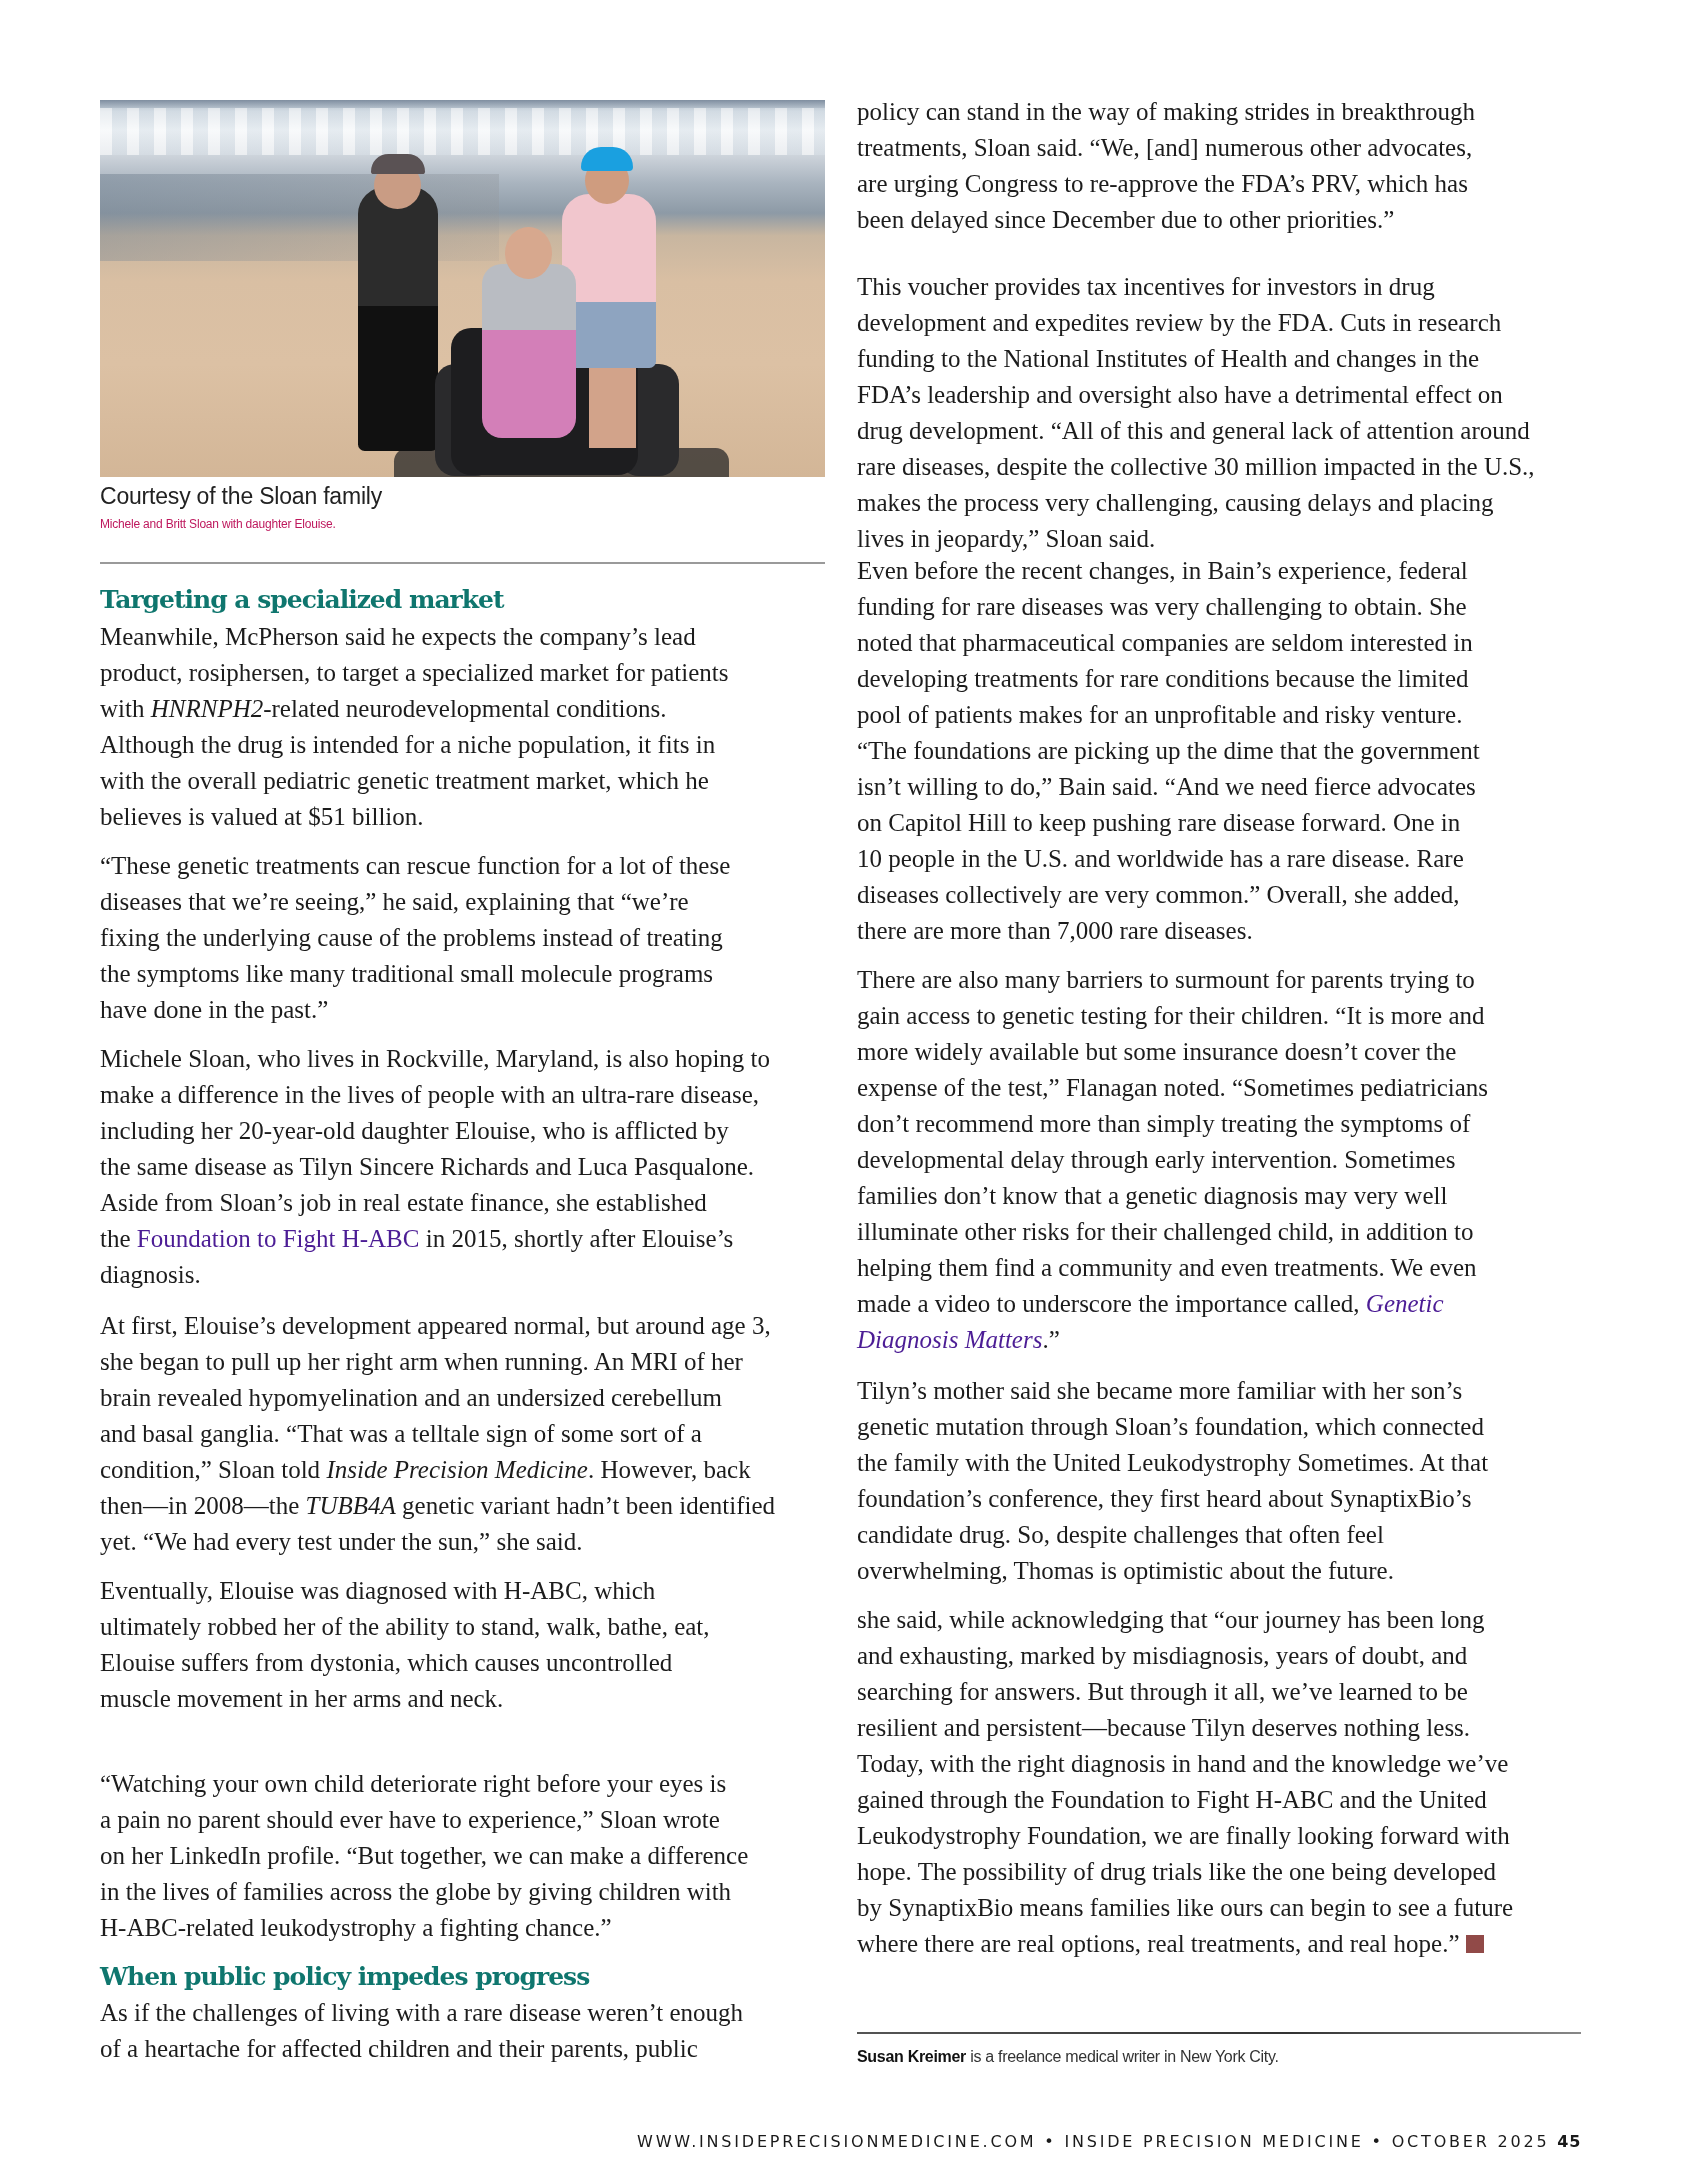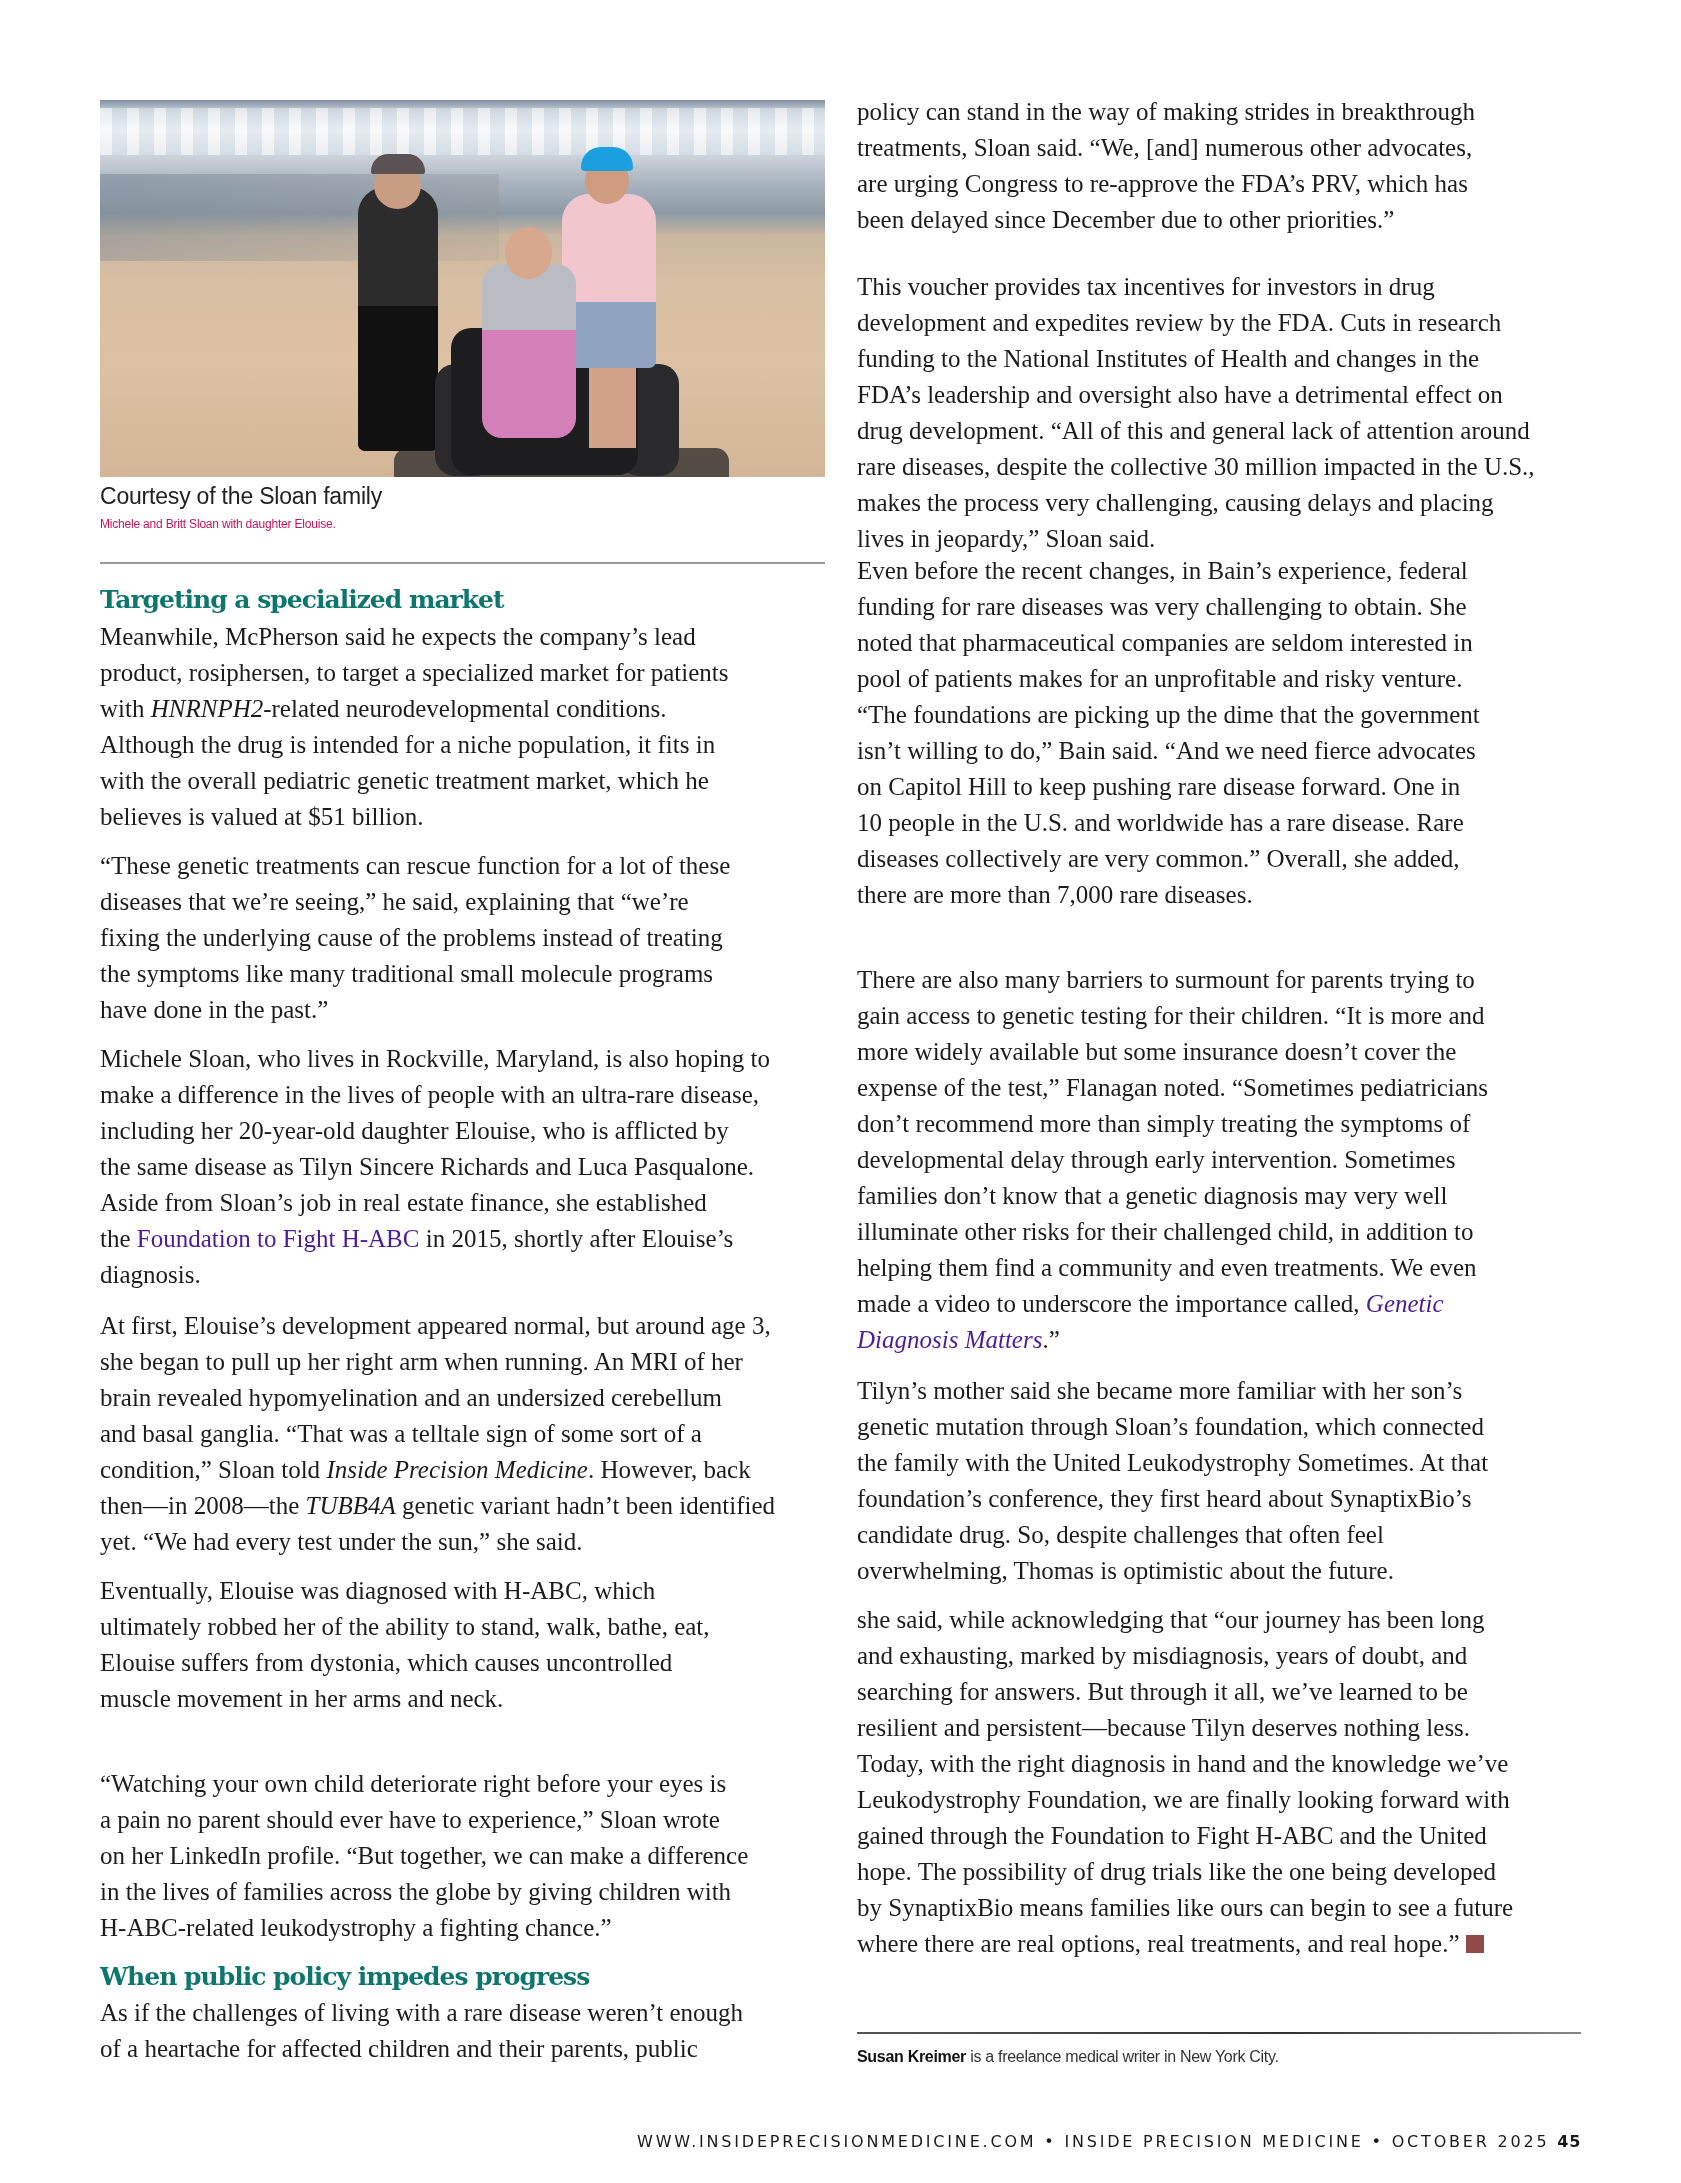--- a/index.html
+++ b/index.html
@@ -147,20 +147,21 @@
   <span class="line">drug development. “All of this and general lack of attention around</span>
   <span class="line">rare diseases, despite the collective 30 million impacted in the U.S.,</span>
   <span class="line">makes the process very challenging, causing delays and placing</span>
   <span class="line">lives in jeopardy,” Sloan said.</span>
 </div>
 
 <div class="col right" style="top:553px;">
   <span class="line">Even before the recent changes, in Bain’s experience, federal</span>
   <span class="line">funding for rare diseases was very challenging to obtain. She</span>
   <span class="line">noted that pharmaceutical companies are seldom interested in</span>
+  <span class="line">developing treatments for rare conditions because the limited</span>
   <span class="line">pool of patients makes for an unprofitable and risky venture.</span>
   <span class="line">“The foundations are picking up the dime that the government</span>
   <span class="line">isn’t willing to do,” Bain said. “And we need fierce advocates</span>
   <span class="line">on Capitol Hill to keep pushing rare disease forward. One in</span>
   <span class="line">10 people in the U.S. and worldwide has a rare disease. Rare</span>
   <span class="line">diseases collectively are very common.” Overall, she added,</span>
   <span class="line">there are more than 7,000 rare diseases.</span>
 </div>
 
 <div class="col right" style="top:962px;">
@@ -185,22 +186,22 @@
   <span class="line">candidate drug. So, despite challenges that often feel</span>
   <span class="line">overwhelming, Thomas is optimistic about the future.</span>
 </div>
 
 <div class="col right" style="top:1602px;">
   <span class="line">she said, while acknowledging that “our journey has been long</span>
   <span class="line">and exhausting, marked by misdiagnosis, years of doubt, and</span>
   <span class="line">searching for answers. But through it all, we’ve learned to be</span>
   <span class="line">resilient and persistent—because Tilyn deserves nothing less.</span>
   <span class="line">Today, with the right diagnosis in hand and the knowledge we’ve</span>
+  <span class="line">gained through the Foundation to Fight H-ABC and the United</span>
   <span class="line">Leukodystrophy Foundation, we are finally looking forward with</span>
-  <span class="line">gained through the Foundation to Fight H-ABC and the United</span>
   <span class="line">hope. The possibility of drug trials like the one being developed</span>
   <span class="line">by SynaptixBio means families like ours can begin to see a future</span>
   <span class="line"><span>where there are real options, real treatments, and real hope.”</span><span class="endmark"></span></span>
 </div>
 
 <div class="rule-right"></div>
 <div class="byline"><b>Susan Kreimer</b><span> is a freelance medical writer in New York City.</span></div>
 
 <div class="footer"><span>WWW.INSIDEPRECISIONMEDICINE.COM • INSIDE PRECISION MEDICINE • OCTOBER 2025 </span><span class="pg">45</span></div>
 

